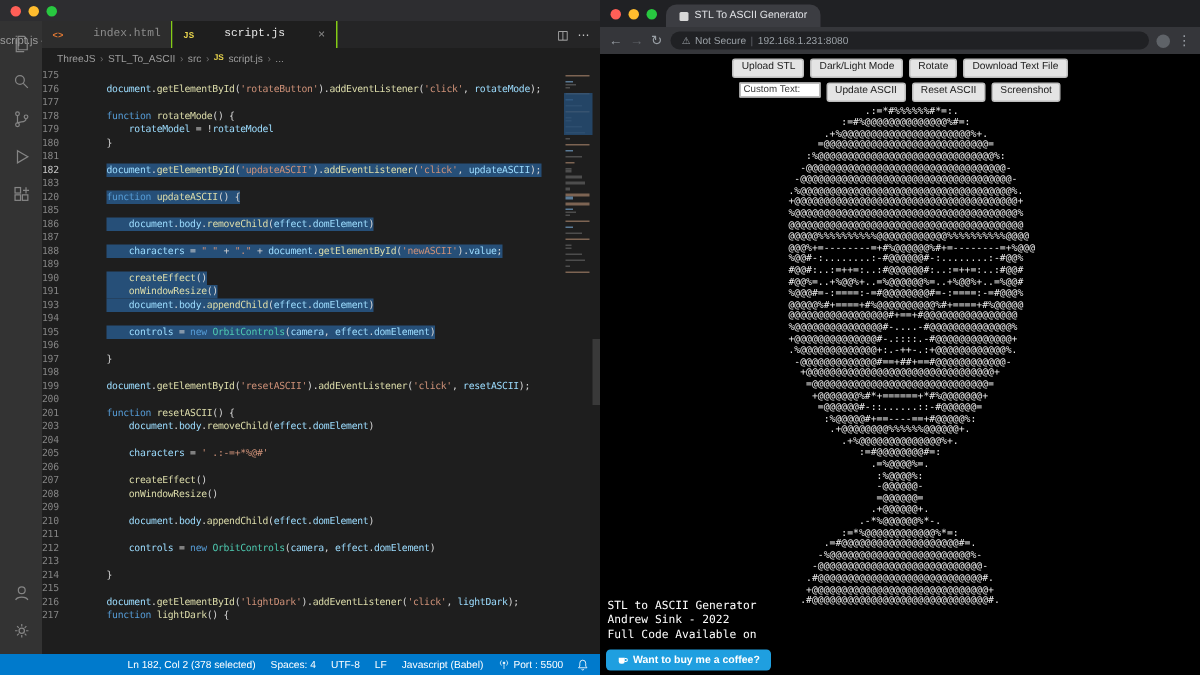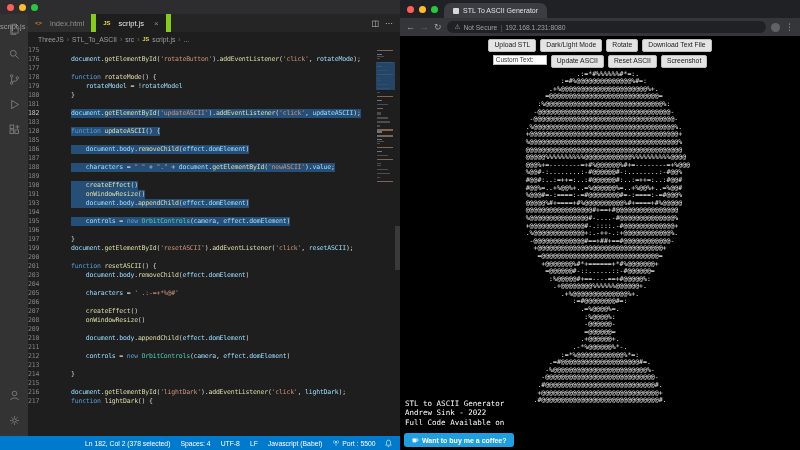--- a/index.html
+++ b/index.html
@@ -12,21 +12,21 @@
   .tl{width:7px;height:7px;border-radius:50%;}
   .tl.red{background:#ff5f57}.tl.yellow{background:#febc2e}.tl.green{background:#28c840}
   .vs-title{text-align:left;font-size:7.5px;color:#9d9d9d;line-height:14px;white-space:nowrap;overflow:hidden;margin-top:20px;}
   .vs-body{flex:1;display:flex;min-height:0;}
   .activitybar{width:28px;background:#333;display:flex;flex-direction:column;align-items:center;padding:3px 0;flex:none;}
   .act-item{width:28px;height:25px;display:flex;align-items:center;justify-content:center;opacity:.8;}
   .act-spacer{flex:1;}
   .editor-col{flex:1;display:flex;flex-direction:column;min-width:0;position:relative;}
   .tabbar{height:18px;background:#252526;display:flex;justify-content:space-between;flex:none;}
   .tabs{display:flex;height:100%;}
-  .tab{display:flex;align-items:center;gap:8px;padding:0 7px;font-size:7.5px;color:#8c8c8c;background:#2d2d2d;border-right:5px solid #84cc16;white-space:nowrap;}
+  .tab{display:flex;align-items:center;gap:20px;padding:0 7px;font-size:7.5px;color:#8c8c8c;background:#2d2d2d;border-right:1px solid #84cc16;white-space:nowrap;font-family:Liberation Mono, monospace;}
   .tab.active{background:#1e1e1e;color:#e7e7e7;}
   .tab-icon-js{color:#e8d44d;font-weight:bold;font-size:6px;}
   .tab-icon-html{color:#e37933;font-weight:bold;font-size:6px;}
   .tab-close{color:#8c8c8c;margin-left:2px;font-size:8px;}
   .tab-actions{display:flex;align-items:center;gap:6px;padding-right:7px;color:#c5c5c5;font-size:8px;}
   .breadcrumb{height:14px;display:flex;align-items:center;gap:3px;padding-left:10px;font-size:6.8px;color:#9d9d9d;flex:none;white-space:nowrap;}
   .bc-sep{color:#6e6e6e;}
   .bc-js{color:#e8d44d;font-weight:bold;font-size:5.5px;}
   .editor{flex:1;position:relative;overflow:hidden;font-family:"DejaVu Sans Mono",monospace;font-size:6.5px;line-height:9px;letter-spacing:-0.2px;}
   .code-row{display:flex;height:9px;}
@@ -244,20 +244,24 @@
                 <span class="gutter">195</span>
                 <span class="code-text sel"><span>    </span><span class="tk-id">controls</span><span> </span><span class="tk-p">=</span><span> </span><span class="tk-kw">new</span><span> </span><span class="tk-cls">OrbitControls</span><span class="tk-p">(</span><span class="tk-id">camera</span><span class="tk-p">,</span><span> </span><span class="tk-id">effect</span><span class="tk-p">.</span><span class="tk-id">domElement</span><span class="tk-p">)</span></span>
               </div>
               <div class="code-row">
                 <span class="gutter">196</span>
                 <span class="code-text"></span>
               </div>
               <div class="code-row">
                 <span class="gutter">197</span>
                 <span class="code-text"><span class="tk-p">}</span></span>
+              </div>
+              <div class="code-row">
+                <span class="gutter">198</span>
+                <span class="code-text"></span>
               </div>
               <div class="code-row">
                 <span class="gutter">199</span>
                 <span class="code-text"><span class="tk-id">document</span><span class="tk-p">.</span><span class="tk-fn">getElementById</span><span class="tk-p">(</span><span class="tk-str">'resetASCII'</span><span class="tk-p">)</span><span class="tk-p">.</span><span class="tk-fn">addEventListener</span><span class="tk-p">(</span><span class="tk-str">'click'</span><span class="tk-p">,</span><span> </span><span class="tk-id">resetASCII</span><span class="tk-p">)</span><span class="tk-p">;</span></span>
               </div>
               <div class="code-row">
                 <span class="gutter">200</span>
                 <span class="code-text"></span>
               </div>
               <div class="code-row">

